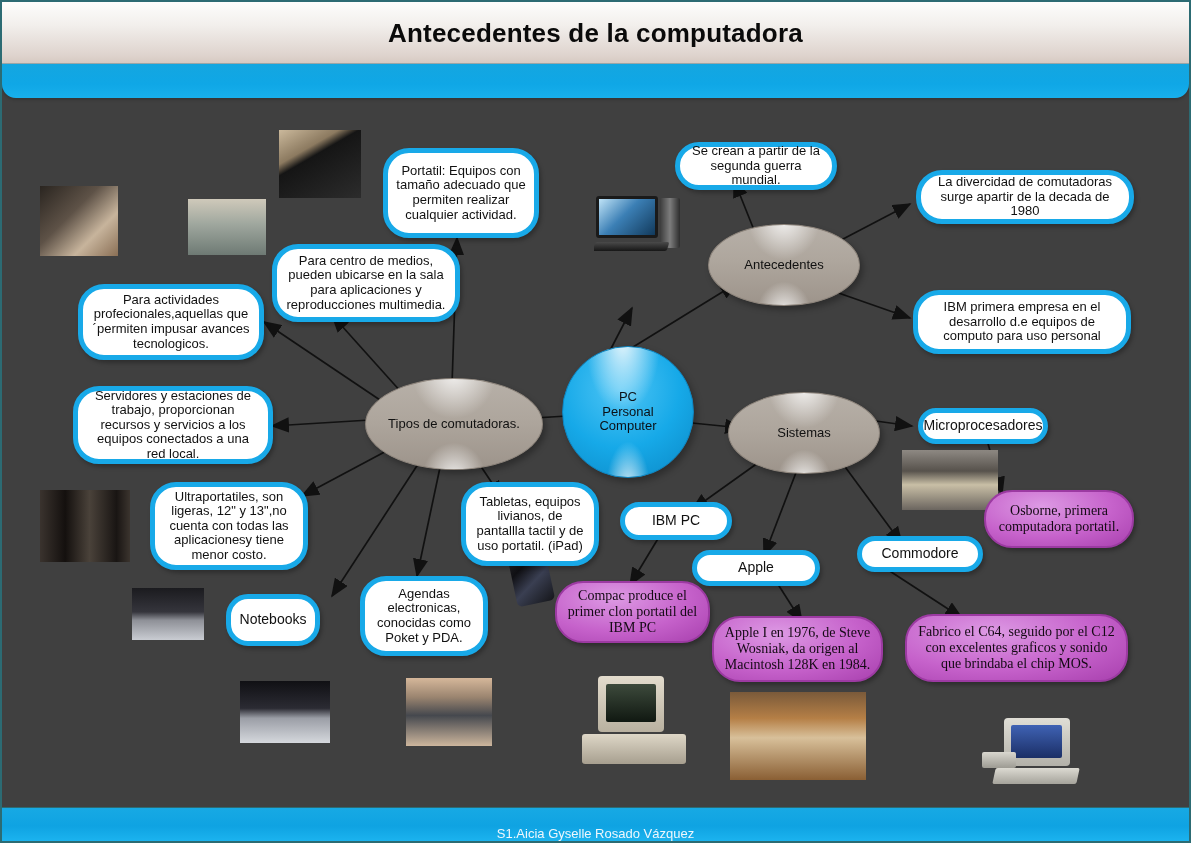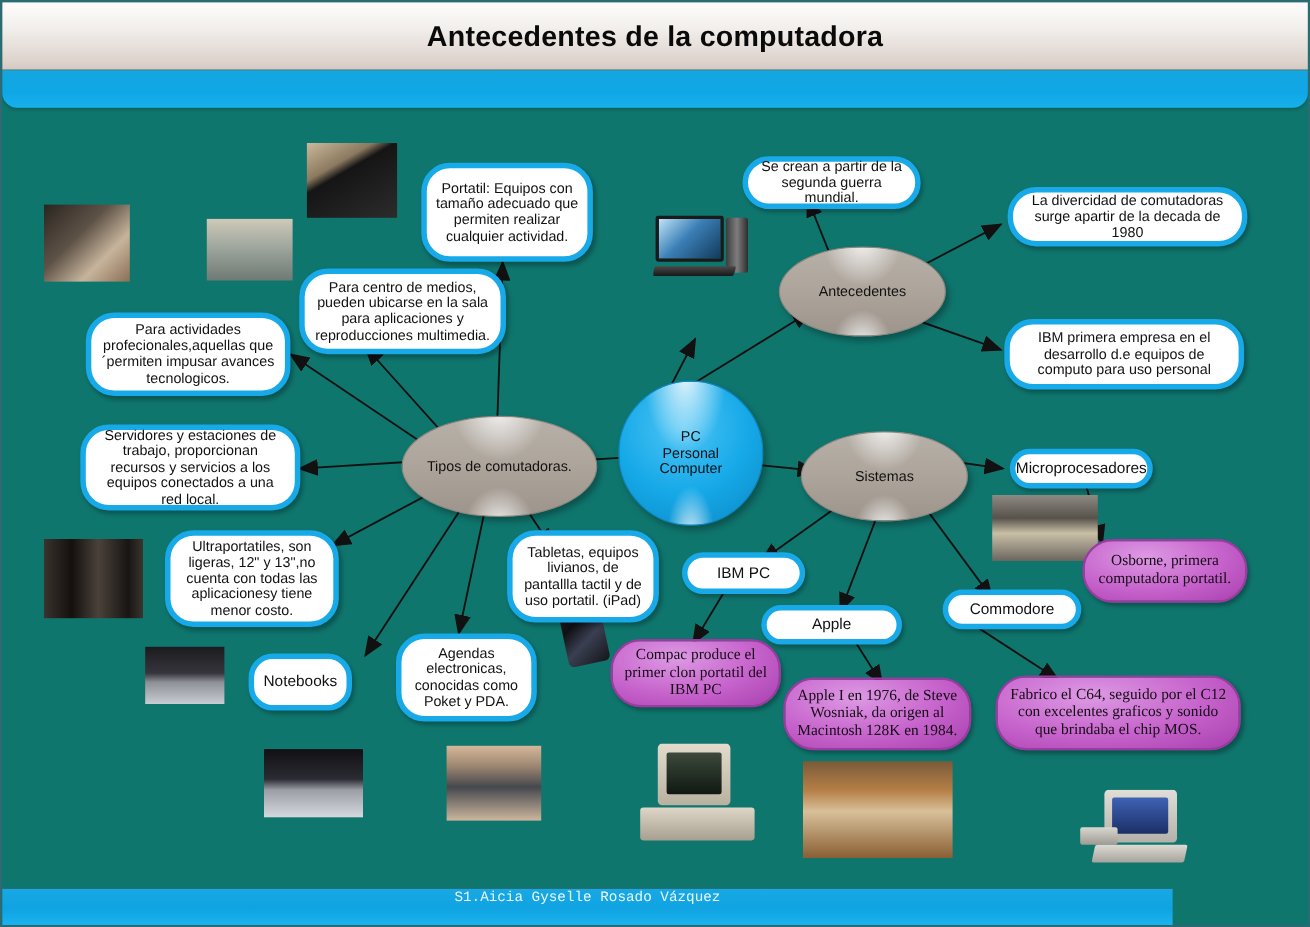--- a/index.html
+++ b/index.html
@@ -5,21 +5,21 @@
   * { box-sizing: border-box; margin: 0; padding: 0; }
   html, body {
     width: 1191px; height: 843px;
     background: #ffffff;
     font-family: "Liberation Sans", sans-serif;
     overflow: hidden;
   }
   #page {
     position: relative;
     width: 1191px; height: 843px;
-    background: #0f766e;
+    background: #404040;
     border: 2px solid #2c6b73;
     overflow: hidden;
   }
 
   
   #header-band {
     position: absolute; left: 0; top: 0; width: 1187px; height: 62px;
     background: linear-gradient(to bottom, #fdfdfc 0%, #f2efec 38%, #ded3cd 88%, #d6c9c2 100%);
     border-bottom: 1px solid #9aa6a8;
   }
@@ -31,24 +31,24 @@
   }
   #header-blue {
     position: absolute; left: 0; top: 62px; width: 1187px; height: 34px;
     background: linear-gradient(to bottom, #14a6e0 0%, #0fa7e6 60%, #18b0ec 100%);
     border-radius: 0 0 14px 14px;
     box-shadow: 0 2px 3px rgba(0,0,0,.18);
   }
 
   
   #footer-band {
-    position: absolute; left: 0; bottom: 0; width: 1064px; height: 34px;
+    position: absolute; left: 0; bottom: 0; width: 1187px; height: 34px;
     background: linear-gradient(to bottom, #17a9e4 0%, #0fa3e2 55%, #1bb3ef 100%);
     border-top: 1px solid #2c6b73;
-    display: flex; align-items: flex-start; justify-content: center; font-family: Liberation Mono, monospace;
+    display: flex; align-items: flex-end; justify-content: center;
   }
   #footer-text { font-size: 13px; color: #eef7fd; }
 
   
   #canvas { position: absolute; left: 0; top: 96px; width: 1187px; height: 713px; }
   #edges { position: absolute; left: 0; top: 0; width: 1187px; height: 713px; }
 
   
   .node {
     position: absolute;

